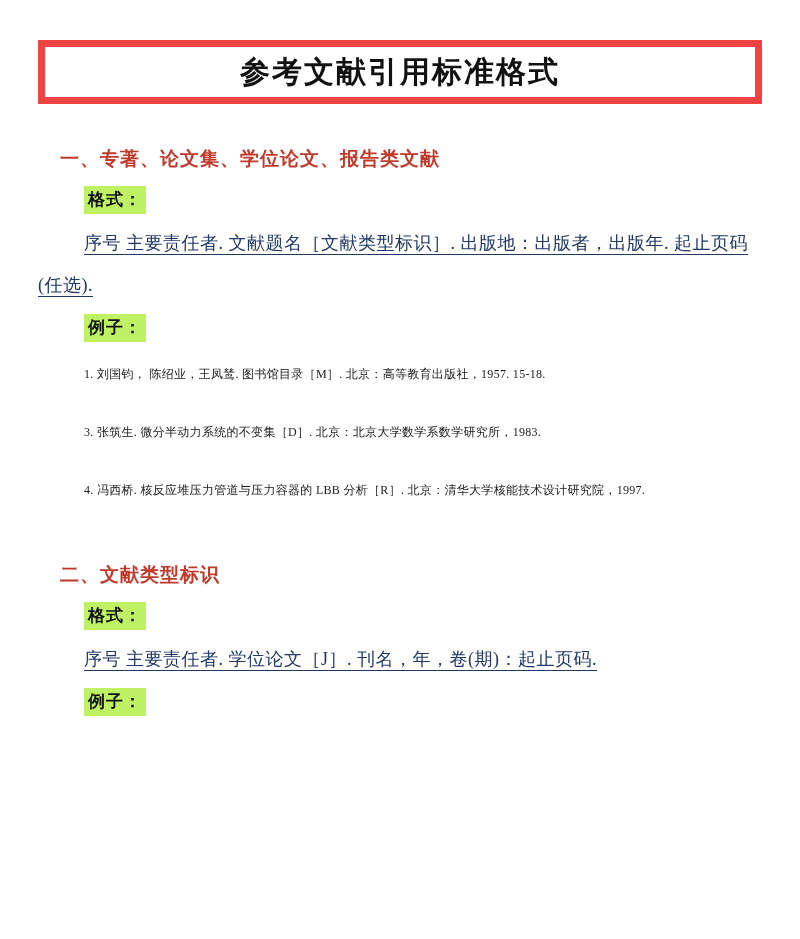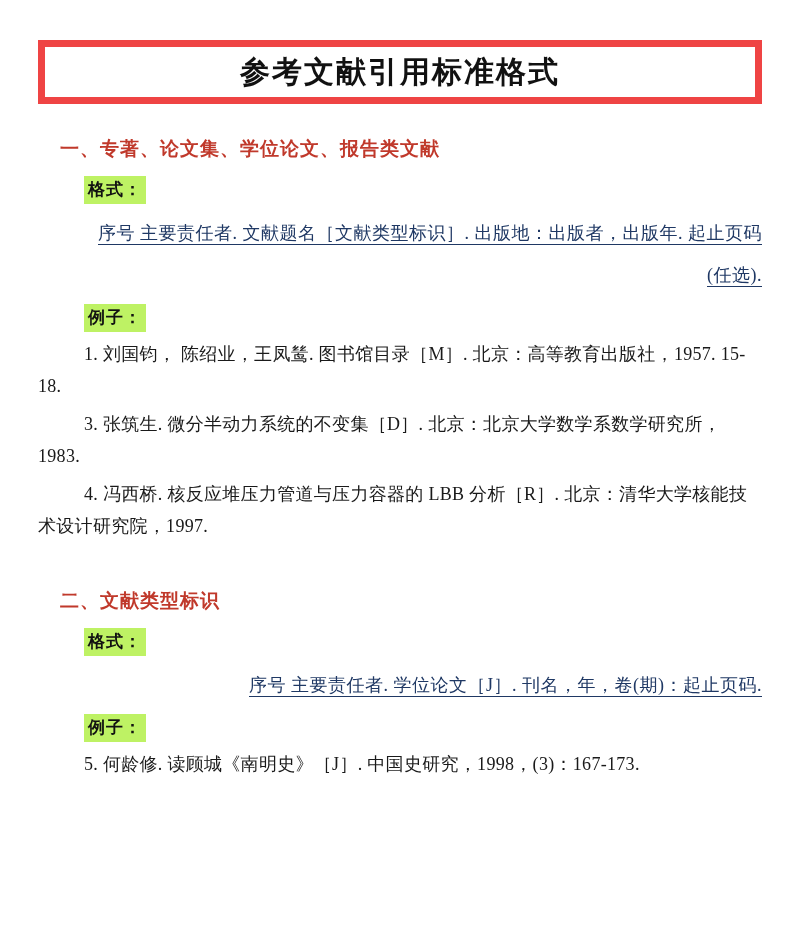--- a/index.html
+++ b/index.html
@@ -34,22 +34,22 @@
   }
   .title-text {
     font-family: "Liberation Sans", "DejaVu Sans", sans-serif;
     font-weight: bold;
     font-size: 30px;
     letter-spacing: 2px;
     color: #111111;
   }
 
   .content {
-    margin: 18px 38px;
-    padding-top: 14px;
+    margin: 0 38px;
+    padding-top: 42px;
   }
 
   
   .section-heading {
     color: #c0392b;
     font-family: "Liberation Sans", "DejaVu Sans", sans-serif;
     font-weight: bold;
     font-size: 19px;
     letter-spacing: 1px;
     margin: 0 0 14px 22px;
@@ -74,27 +74,26 @@
   
   .format-line {
     color: #1f3864;
     font-size: 18px;
     line-height: 42px;
     text-decoration: underline;
     text-underline-offset: 5px;
     margin: 8px 0 0 0;
     text-indent: 46px;
     letter-spacing: 0.5px;
-    text-align: right;
   }
 
   
   .entry {
-    font-size: 18px;
-    line-height: 32px;
+    font-size: 12px;
+    line-height: 52px;
     margin: 6px 0 0 0;
     text-indent: 46px;
     letter-spacing: 0.3px;
     color: #1a1a1a;
   }
   .entry.red {
     color: #d9603b;
   }
   .spacer-sm { height: 8px; }
 </style>
@@ -134,16 +133,15 @@
     </div>
 
     <p class="format-line">序号 主要责任者. 学位论文［J］. 刊名，年，卷(期)：起止页码.</p>
 
     <div class="spacer-sm"></div>
 
     <div>
       <span class="sub-label">例子：</span>
     </div>
 
-    <p class="entry">5. 何龄修. 读顾城《南明史》［J］. 中国史研究，1998，(3)：167-173.</p>
 
   </div>
 </div>
 
 </body></html>

